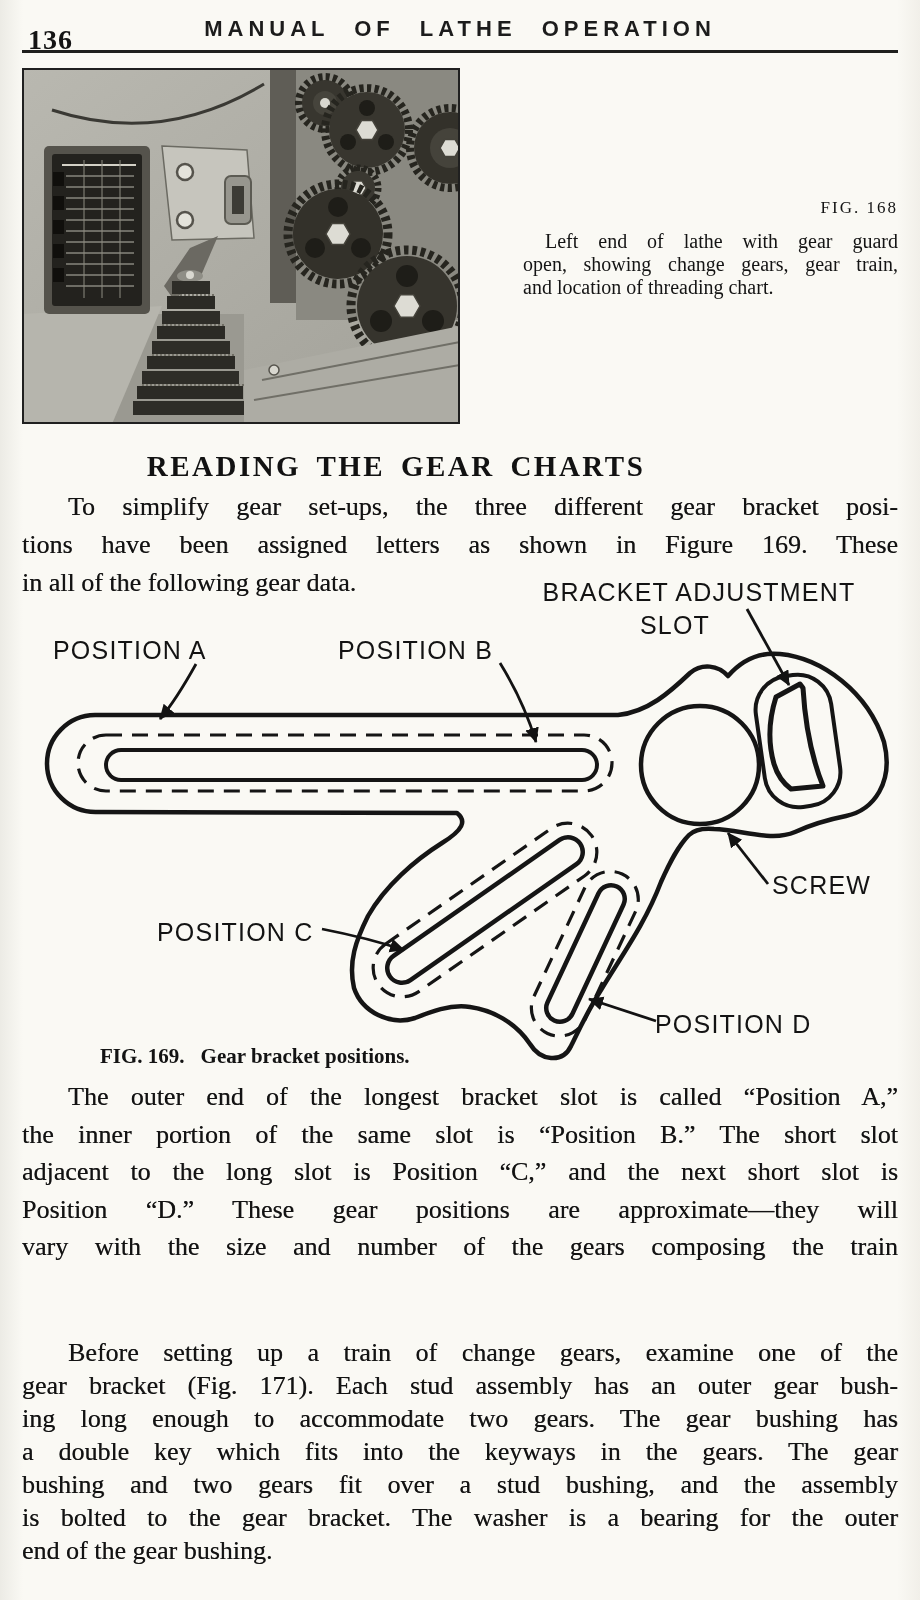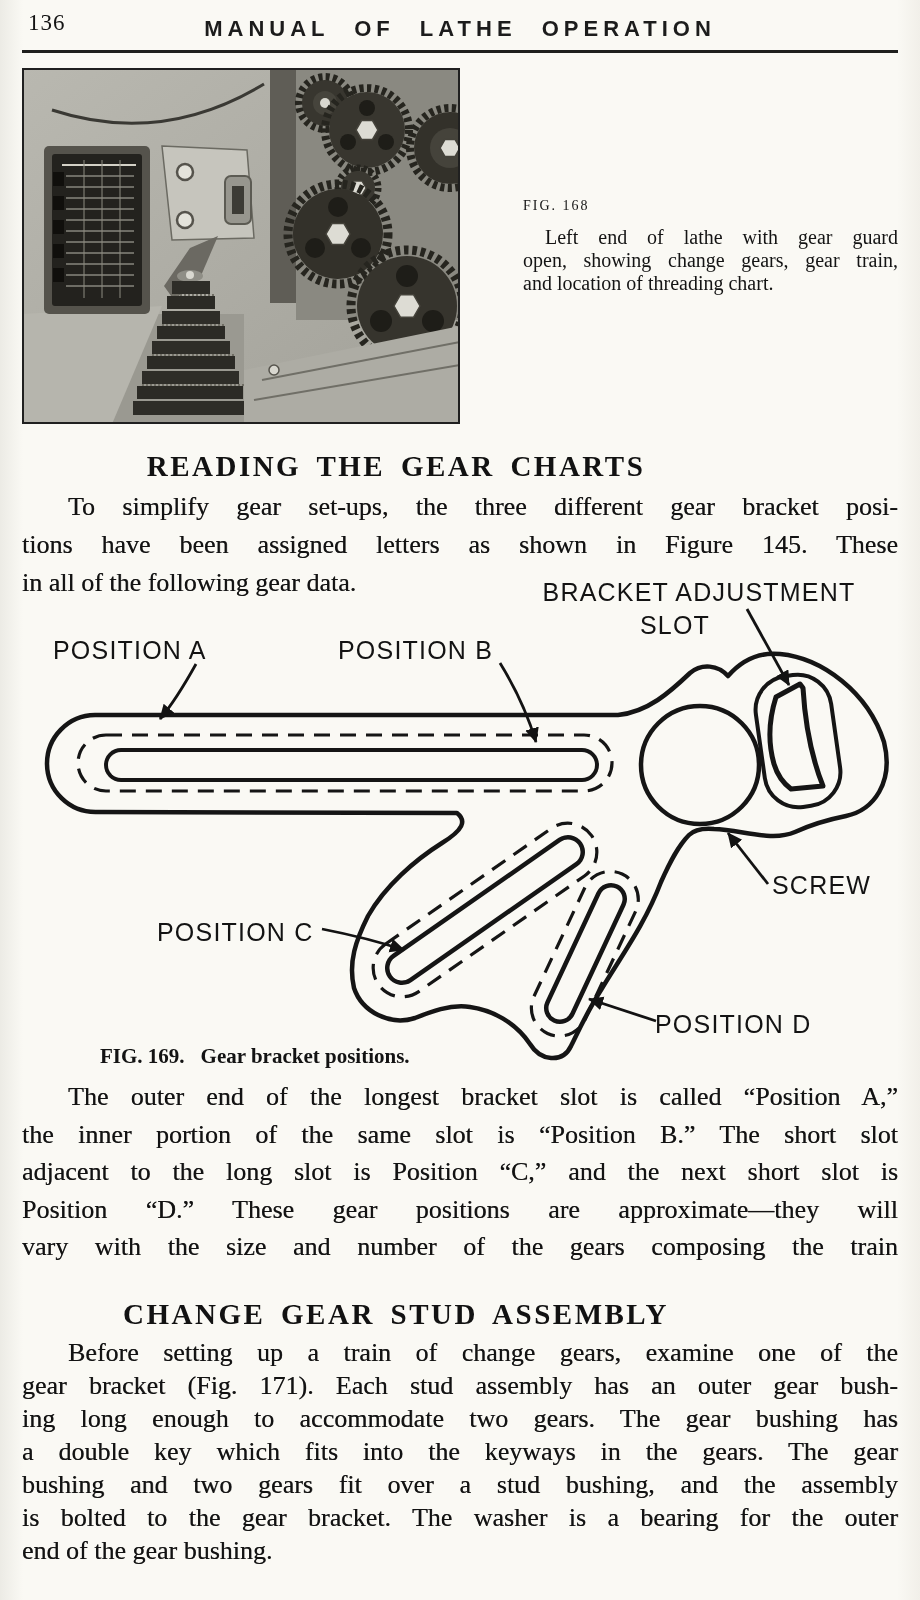--- a/index.html
+++ b/index.html
@@ -4,30 +4,30 @@
 <style>
   html,body{margin:0;padding:0;}
   #page{
     position:relative; width:920px; height:1600px; overflow:hidden;
     background:linear-gradient(90deg,#ecebe5,#faf9f4 2.5%,#faf9f4 97.5%,#f1efe9);
     color:#141414;
     font-family:"Liberation Serif", serif;
   }
   .abs{position:absolute;}
   
-  #page-number{left:28px; top:10px; font-size:23px; font-weight:400; letter-spacing:1px;}
+  #page-number{left:28px; top:24px; font-size:28px; font-weight:700; letter-spacing:1px;}
   #running-head{left:0; top:16px; width:920px; text-align:center;
     font-family:"Liberation Sans", sans-serif; font-size:22px; font-weight:600;
     letter-spacing:5px; word-spacing:14px; color:#1c1c1c;}
   #head-rule{left:22px; top:50px; width:876px; height:3px; background:#1f1f1d;}
   
   #photo{left:22px; top:68px; width:438px; height:356px;}
   
   #fig168{left:523px; top:198px; width:375px;}
-  #fig168 .figlabel{text-align:left; font-size:14px; letter-spacing:2px; margin-bottom:12px; font-weight:500;}
+  #fig168 .figlabel{text-align:right; font-size:17px; letter-spacing:2px; margin-bottom:12px; font-weight:500;}
   #fig168 .cap-line{font-size:20px; line-height:23px; text-align:justify; text-align-last:justify;}
   #fig168 .cap-line.first{text-indent:22px;}
   #fig168 .cap-line.last{text-align-last:left;}
   
   .sect-heading{left:0; width:792px; text-align:center; font-size:29px; font-weight:600;
     letter-spacing:2.5px; word-spacing:6px; color:#121212;}
   #h1{top:450px;}
   #h2{top:1298px;}
   
   .para{left:22px; width:876px; color:#121212; text-shadow:0.3px 0 0 rgba(10,10,10,.65);}
@@ -176,21 +176,21 @@
     <div class="figlabel">FIG. 168</div>
     <div class="cap-line first">Left end of lathe with gear guard</div>
     <div class="cap-line">open, showing change gears, gear train,</div>
     <div class="cap-line last">and location of threading chart.</div>
   </div>
 
   <div class="abs sect-heading" id="h1">READING THE GEAR CHARTS</div>
 
   <div class="abs para" id="p1">
     <div class="bl first">To simplify gear set-ups, the three different gear bracket posi-</div>
-    <div class="bl">tions have been assigned letters as shown in Figure 145. These</div>
+    <div class="bl">tions have been assigned letters as shown in Figure 169. These</div>
     <div class="bl last">in all of the following gear data.</div>
   </div>
 
   <svg class="abs" id="fig169" viewBox="22 560 880 512">
     <defs>
       <marker id="ah" markerUnits="userSpaceOnUse" markerWidth="18" markerHeight="16" refX="14" refY="7" orient="auto">
         <path d="M0,0 L15,7 L0,14 Z" fill="#131313"></path>
       </marker>
     </defs>
 
@@ -256,21 +256,20 @@
   </div>
 
   <div class="abs para" id="p2">
     <div class="bl first">The outer end of the longest bracket slot is called “Position A,”</div>
     <div class="bl">the inner portion of the same slot is “Position B.” The short slot</div>
     <div class="bl">adjacent to the long slot is Position “C,” and the next short slot is</div>
     <div class="bl">Position “D.” These gear positions are approximate—they will</div>
     <div class="bl">vary with the size and number of the gears composing the train</div>
   </div>
 
-  <div class="abs sect-heading" id="h2">CHANGE GEAR STUD ASSEMBLY</div>
 
   <div class="abs para" id="p3">
     <div class="bl first">Before setting up a train of change gears, examine one of the</div>
     <div class="bl">gear bracket (Fig. 171). Each stud assembly has an outer gear bush-</div>
     <div class="bl">ing long enough to accommodate two gears. The gear bushing has</div>
     <div class="bl">a double key which fits into the keyways in the gears. The gear</div>
     <div class="bl">bushing and two gears fit over a stud bushing, and the assembly</div>
     <div class="bl">is bolted to the gear bracket. The washer is a bearing for the outer</div>
     <div class="bl last">end of the gear bushing.</div>
   </div>

